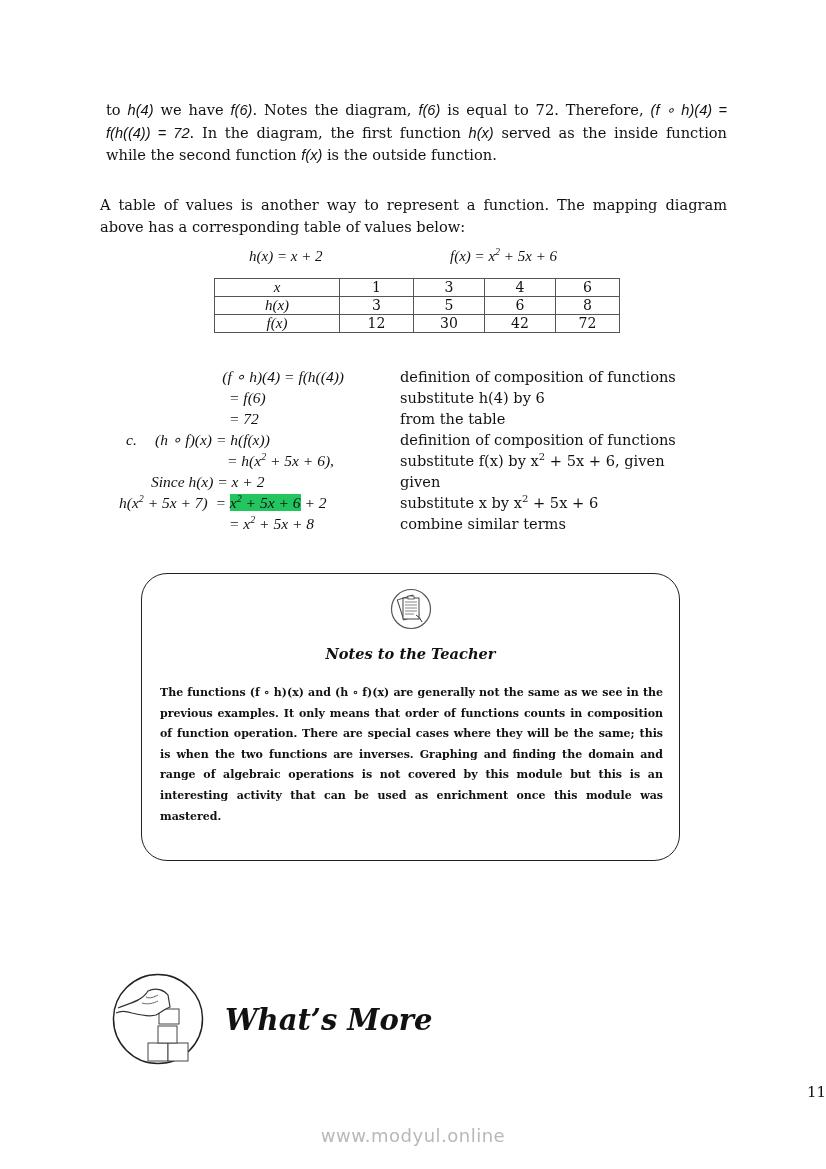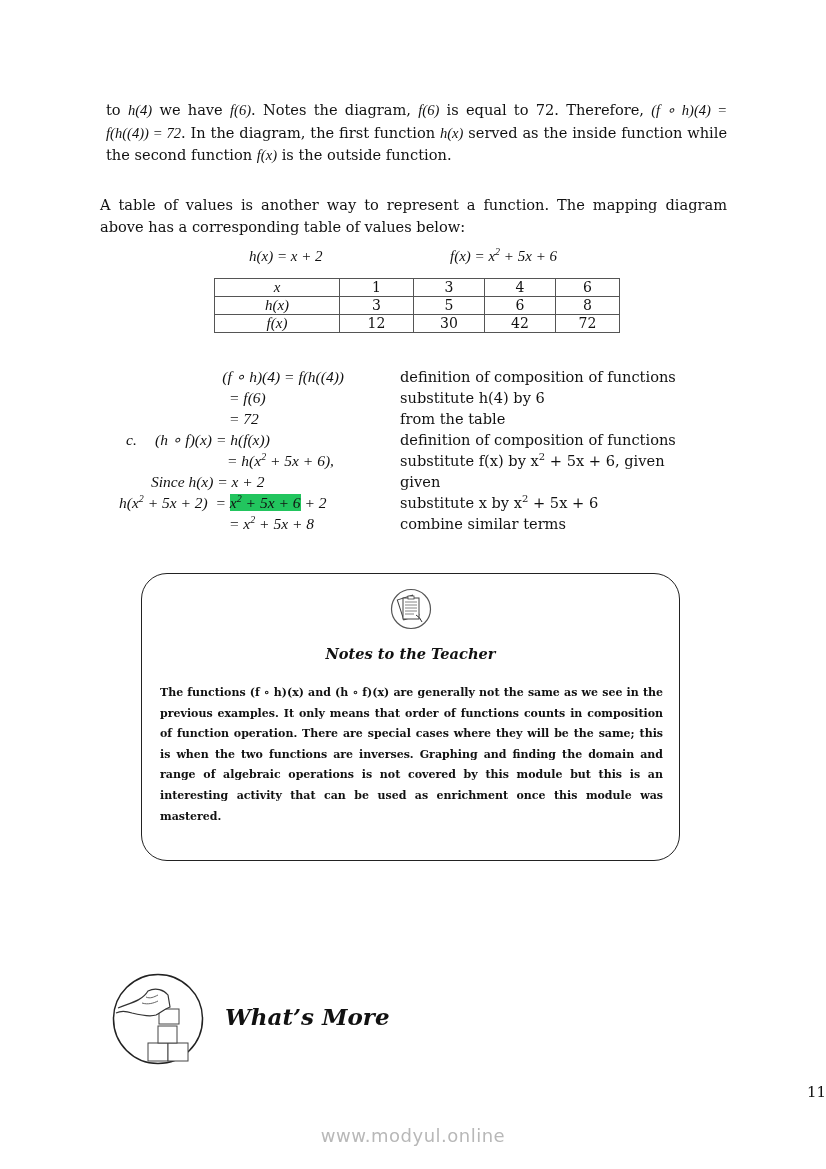--- a/index.html
+++ b/index.html
@@ -2,36 +2,36 @@
 <html><head>
 <meta charset="utf-8">
 <style>
   html,body{margin:0;padding:0;background:#fff;}
   body{width:826px;height:1169px;position:relative;overflow:hidden;
        font-family:"DejaVu Serif","Liberation Serif",serif;color:#111;}
   .abs{position:absolute;}
   .para{font-size:14.6px;line-height:21.5px;text-align:justify;}
   .para-a{left:106px;top:99px;width:621px;}
   .para-b{left:100px;top:194px;width:627px;}
-  .math{font-family:Liberation Serif, serif;font-style:normal;}
+  .math{font-family:Liberation Sans, sans-serif;font-style:normal;}
   .mi{font-style:italic;}
   sup{font-size:10px;line-height:0;vertical-align:6px;}
   .fn-def{font-family:"Liberation Serif",serif;font-size:15px;top:248px;}
   table.tv{position:absolute;left:214px;top:278px;width:406px;border-collapse:collapse;
            font-family:"DejaVu Serif",serif;font-size:14px;}
   table.tv td{border:1px solid #555;height:17px;padding:0;text-align:center;line-height:17px;}
   table.tv td.hdr{width:124px;font-family:"Liberation Serif",serif;font-style:italic;font-size:15px;}
   .step{font-family:"Liberation Serif",serif;font-size:15.5px;height:21px;line-height:21px;}
   .lhs{text-align:left;}
   .reason{font-family:"DejaVu Serif",serif;font-size:14.6px;left:400px;height:21px;line-height:21px;white-space:nowrap;}
   .hl{background:#22c55e;}
   .notes-box{left:141px;top:573px;width:539px;height:288px;border:1.5px solid #222;border-radius:26px;box-sizing:border-box;}
   .notes-title{left:141px;top:645px;width:539px;text-align:center;font-weight:bold;font-style:italic;font-size:14.6px;}
   .notes-body{left:160px;top:683px;width:503px;font-size:11px;line-height:20.6px;text-align:justify;font-weight:bold;}
-  .section-title{left:225px;top:1003px;font-size:23px;font-weight:bold;font-style:italic;}
+  .section-title{left:225px;top:1003px;font-size:29px;font-weight:bold;font-style:italic;}
   .page-num{left:0;width:826px;top:1083px;text-align:right;font-size:15px;}
   .watermark{left:0;width:826px;top:1125px;text-align:center;font-size:18px;color:#b8b8b8;font-family:"DejaVu Sans","Liberation Sans",sans-serif;letter-spacing:0.5px;}
 </style>
 </head>
 <body>
 
 <div class="abs para para-a">
   <span>to </span><span class="math mi">h(4)</span><span> we have </span><span class="math mi">f(6)</span><span>. Notes the diagram, </span><span class="math mi">f(6)</span><span> is equal to 72. Therefore, </span><span class="math mi">(f ∘ h)(4) =</span>
   <span class="math mi">f(h((4)) = 72</span><span>. In the diagram, the first function </span><span class="math mi">h(x)</span><span> served as the inside function while the second function </span><span class="math mi">f(x)</span><span> is the outside function.</span>
 </div>
@@ -67,21 +67,21 @@
 </tbody>
   </table>
 
 <div class="abs step lhs mi" style="right:482px;top:366px;">(f ∘ h)(4) = f(h((4))</div>
 <div class="abs step mi" style="left:229px;top:387px;">= f(6)</div>
 <div class="abs step mi" style="left:229px;top:408px;">= 72</div>
 <div class="abs step mi" style="left:126px;top:429px;">c.</div>
 <div class="abs step mi" style="left:155px;top:429px;">(h ∘ f)(x) = h(f(x))</div>
 <div class="abs step mi" style="left:227px;top:450px;"><span>= h(x</span><sup>2</sup><span> + 5x + 6),</span></div>
 <div class="abs step mi" style="left:151px;top:471px;"><span>Since</span><span> h(x) = x + 2</span></div>
-<div class="abs step mi" style="left:119px;top:492px;white-space:pre;"><span>h(x</span><sup>2</sup><span> + 5x + 2)  = </span><span class="hl"><span>x</span><sup>2</sup><span> + 5x + 6</span></span><span> + 2</span></div>
+<div class="abs step mi" style="left:119px;top:492px;white-space:pre;"><span>h(x</span><sup>2</sup><span> + 5x + 7)  = </span><span class="hl"><span>x</span><sup>2</sup><span> + 5x + 6</span></span><span> + 2</span></div>
 <div class="abs step mi" style="left:229px;top:513px;"><span>= x</span><sup>2</sup><span> + 5x + 8</span></div>
 
 <div class="abs reason" style="top:366px;">definition of composition of functions</div>
 <div class="abs reason" style="top:387px;">substitute h(4) by 6</div>
 <div class="abs reason" style="top:408px;">from the table</div>
 <div class="abs reason" style="top:429px;">definition of composition of functions</div>
 <div class="abs reason" style="top:450px;"><span>substitute f(x) by x</span><sup>2</sup><span> + 5x + 6, given</span></div>
 <div class="abs reason" style="top:471px;">given</div>
 <div class="abs reason" style="top:492px;"><span>substitute  x by x</span><sup>2</sup><span> + 5x + 6</span></div>
 <div class="abs reason" style="top:513px;">combine similar terms</div>

